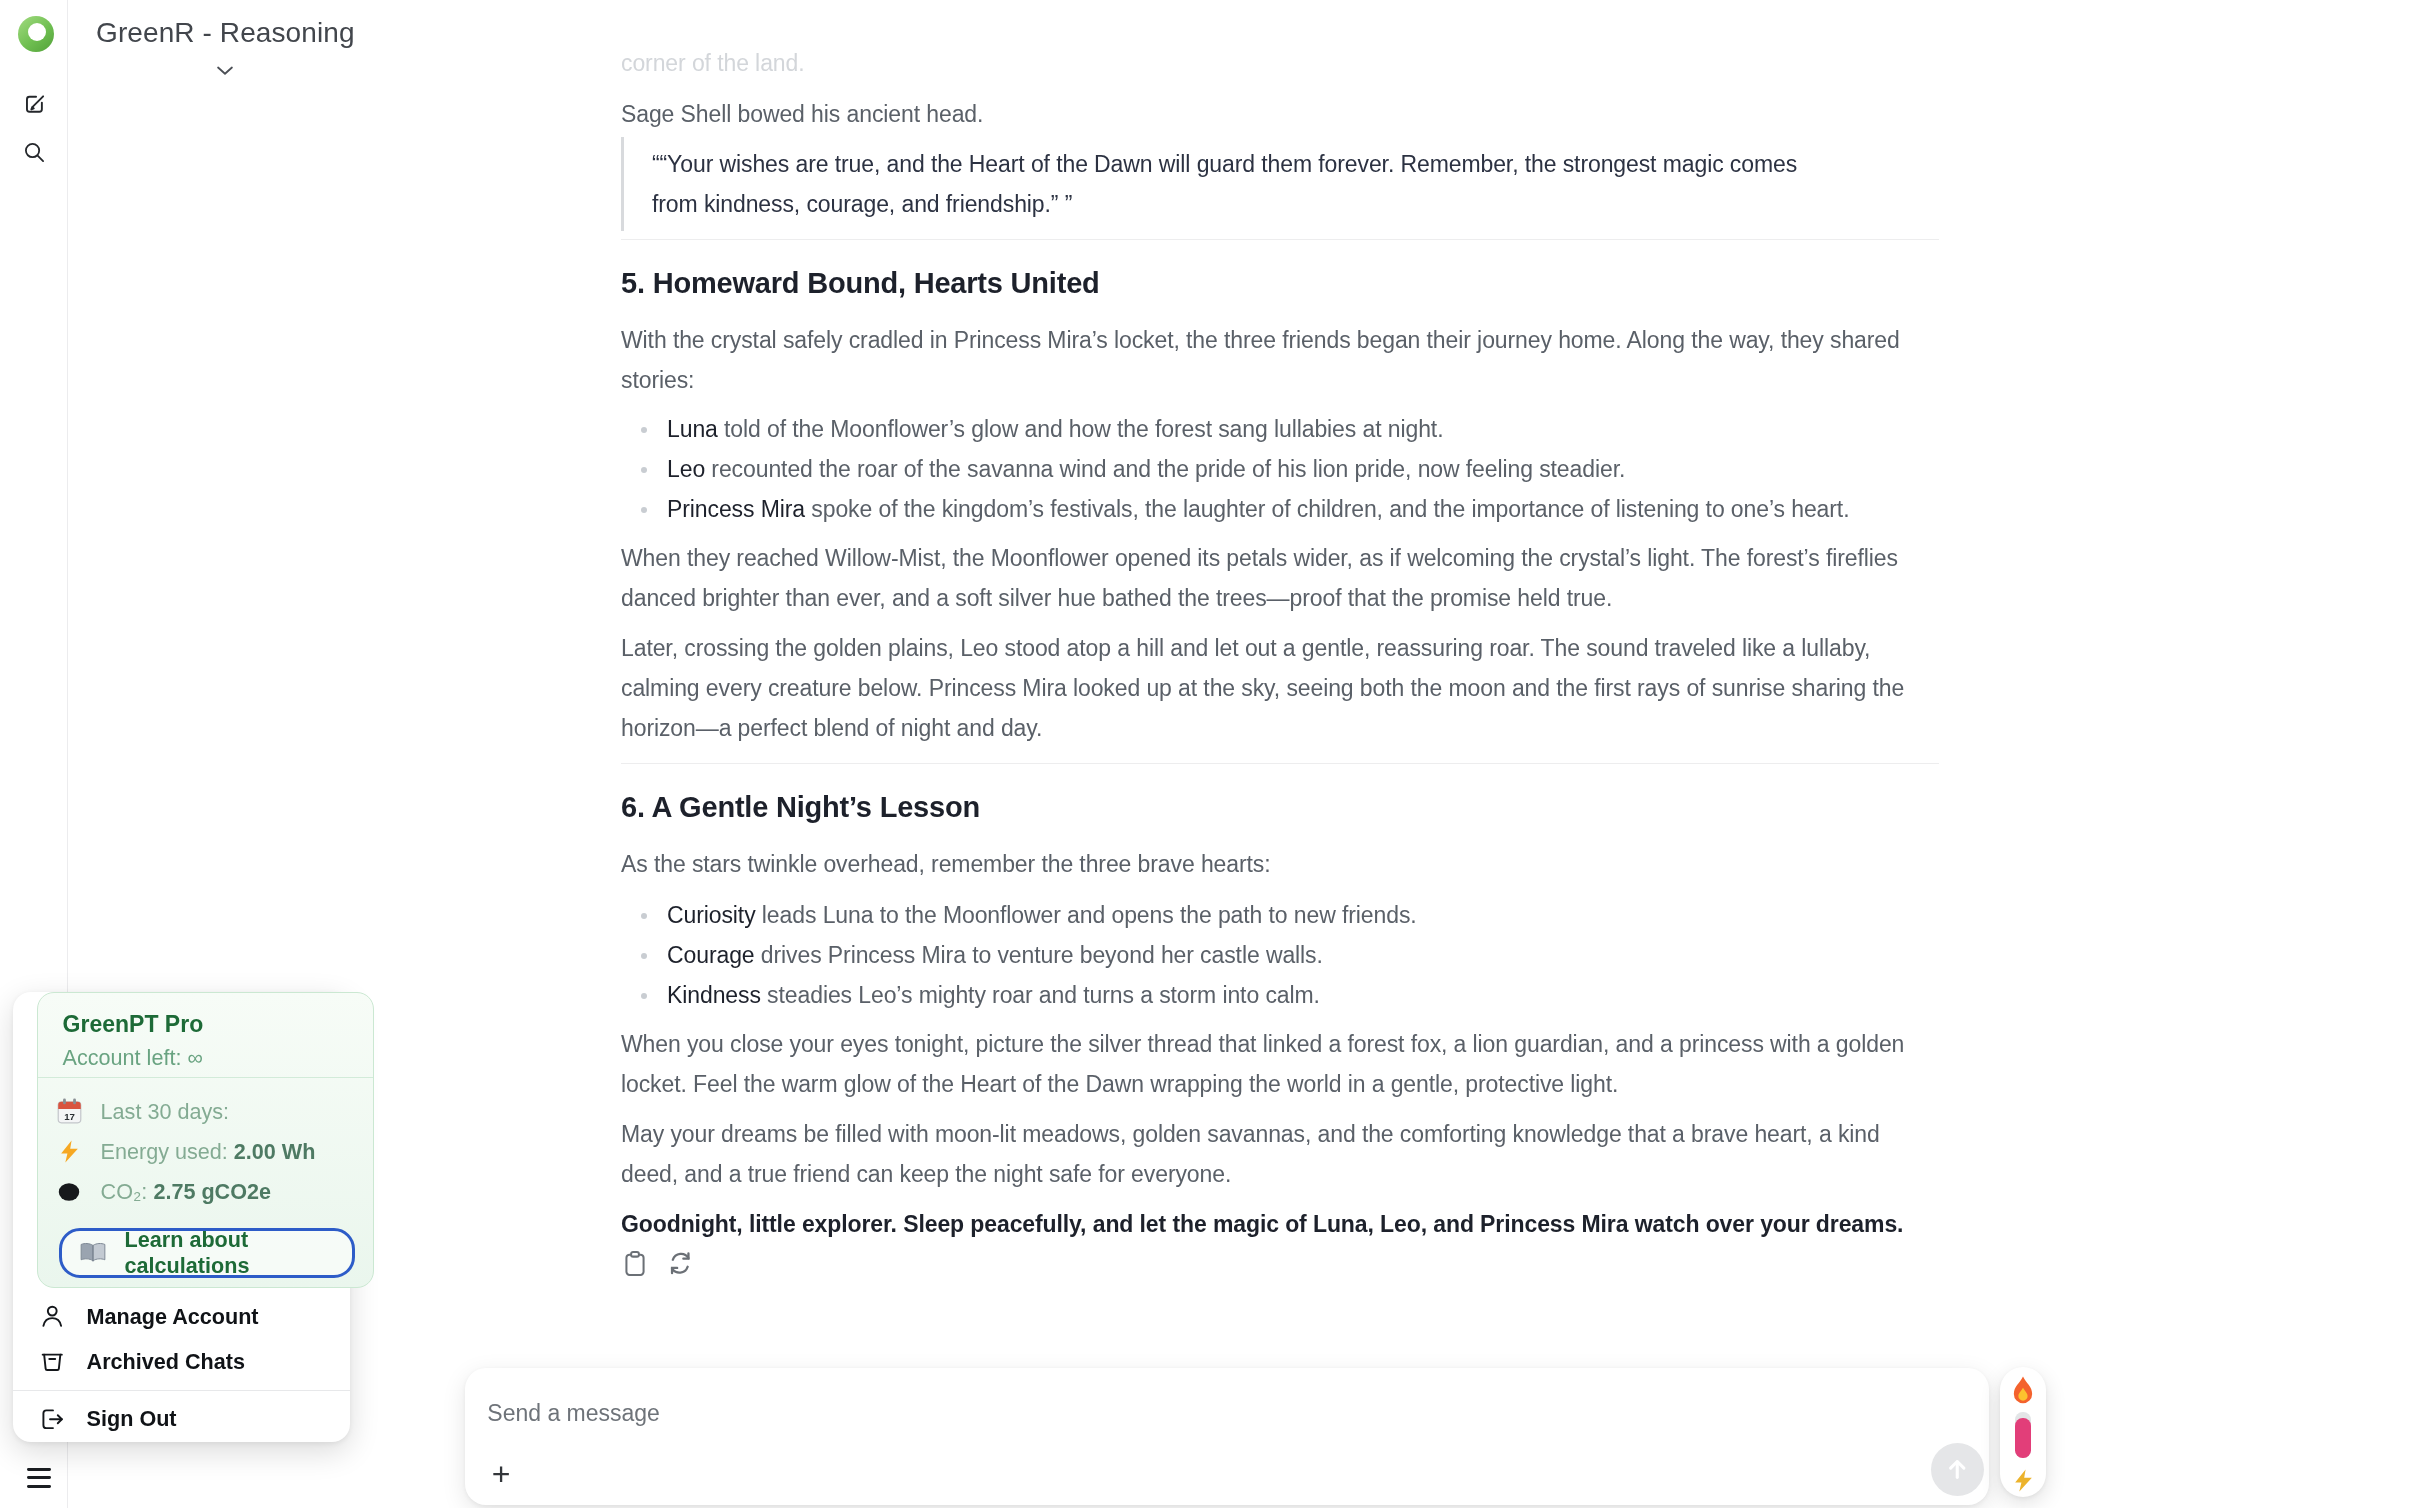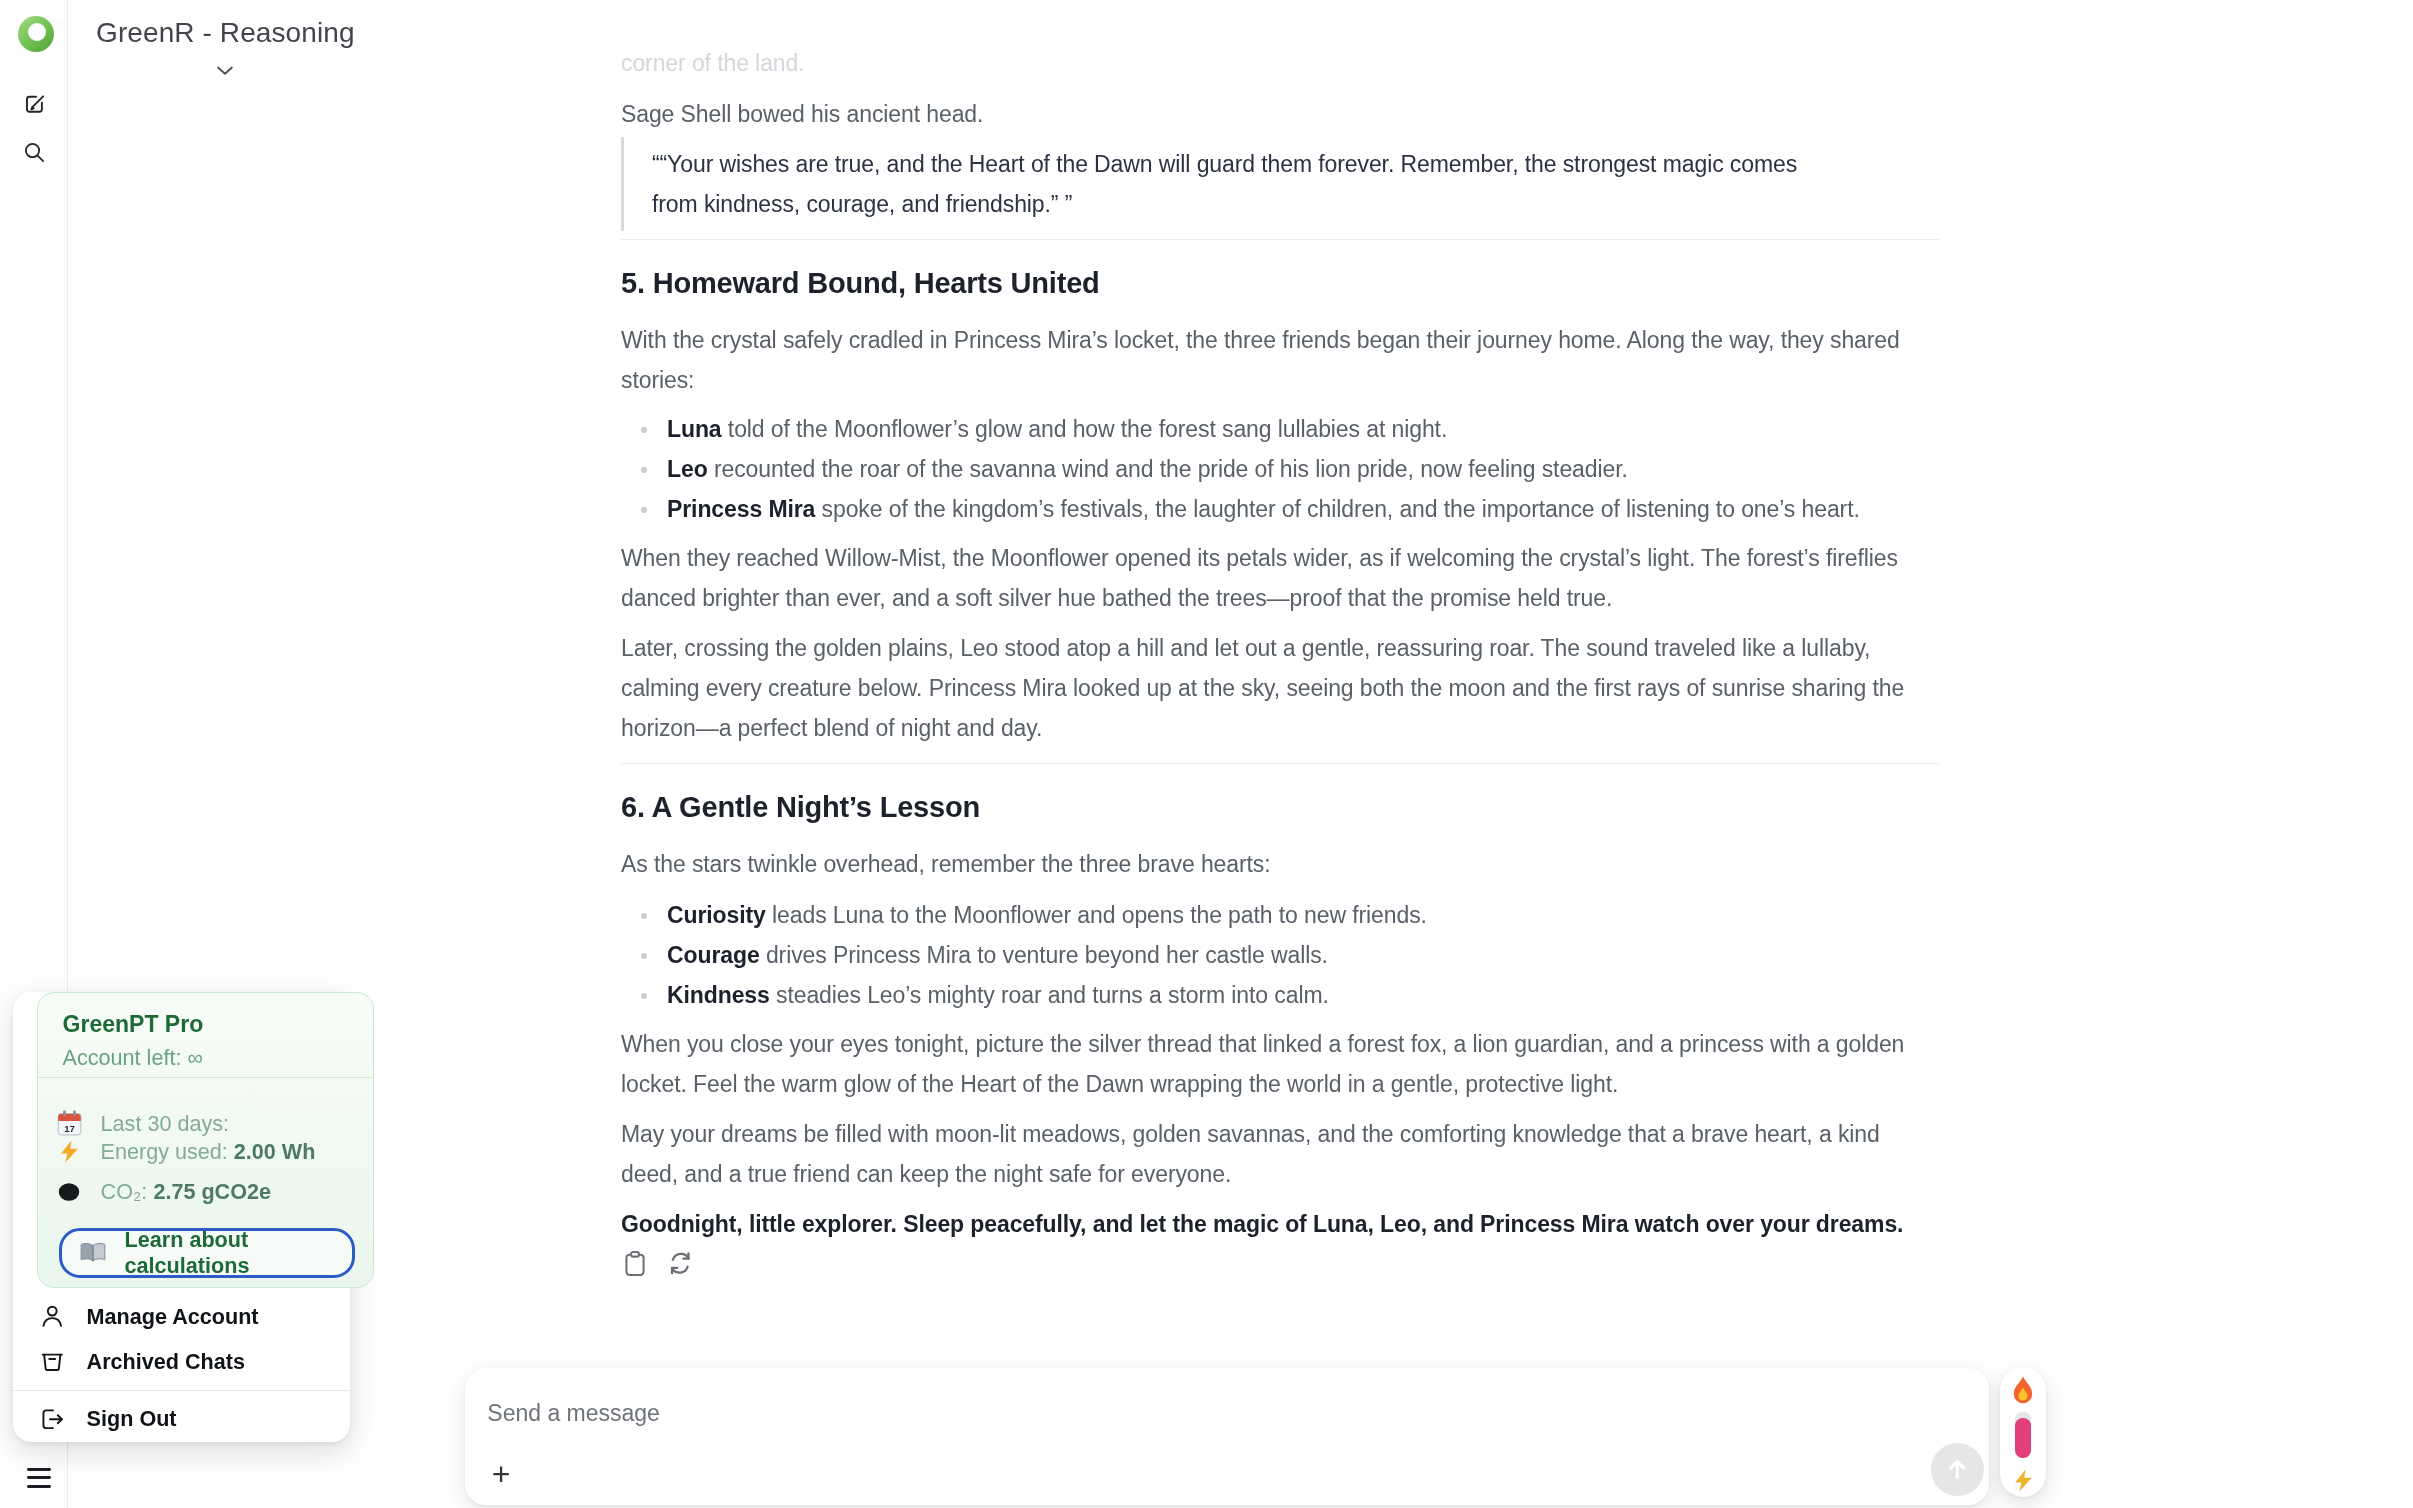--- a/index.html
+++ b/index.html
@@ -55,21 +55,21 @@
   .stars { top:844px; } .close6 { top:1024px; } .may { top:1114px; }
   .goodnight { top:1204px; font-weight:bold; color:#1d212b; }
   ul.blist { margin:0; padding:0; list-style:none; width:1318px; }
   .blist.b5 { top:409px; } .blist.b6 { top:895px; }
   .blist li { position:relative; padding-left:46px; height:40px; line-height:40px;
               font-size:23px; color:#5a6068; letter-spacing:-0.1px; }
   .blist li::before {
     content:""; position:absolute; left:19.6px; top:17.5px; width:6.3px; height:6.3px;
     border-radius:50%; background:#c9cdd2;
   }
-  .blist b, .p b { color:#1d212b; font-weight:bold; }
+  .blist b, .p b { color:#1d212b; font-weight:normal; }
   .msg-actions { top:1249px; display:flex; gap:17px; }
   .icon-btn { width:28px; height:28px; display:flex; align-items:center; justify-content:center; cursor:pointer; }
 
   
   .popup {
     position:absolute; left:12.6px; top:992px; width:337px; height:450px;
     background:#fff; border-radius:18px;
     box-shadow:0 9.8px 31px rgba(0,0,0,.14), 0 1.4px 5.6px rgba(0,0,0,.06);
   }
   .plan-card {
@@ -224,21 +224,21 @@
   </div>
 </div>
 
 <div class="popup">
 
   <div class="plan-card">
     <div class="plan-name">GreenPT Pro</div>
     <div class="plan-prompts">Account left: ∞</div>
     <div class="plan-div"></div>
 
-    <div class="stat-row" style="top:111px">
+    <div class="stat-row" style="top:99px">
       <span class="ic">
         <svg width="29" height="29" viewBox="0 0 36 36">
           <rect x="4" y="6" width="28" height="26" rx="4" fill="#f4f5f6" stroke="#c3c6ca" stroke-width="1.5"></rect>
           <path d="M4 10 a4 4 0 0 1 4 -4 h20 a4 4 0 0 1 4 4 v5 h-28 z" fill="#d9543f"></path>
           <rect x="10" y="2" width="3.5" height="7" rx="1.6" fill="#8a8f94"></rect>
           <rect x="22.5" y="2" width="3.5" height="7" rx="1.6" fill="#8a8f94"></rect>
           <text x="18" y="28" text-anchor="middle" font-size="12" font-weight="bold" fill="#2b2f33" font-family="Liberation Sans, sans-serif">17</text>
         </svg>
       </span>
       <span class="txt">Last 30 days:</span>

